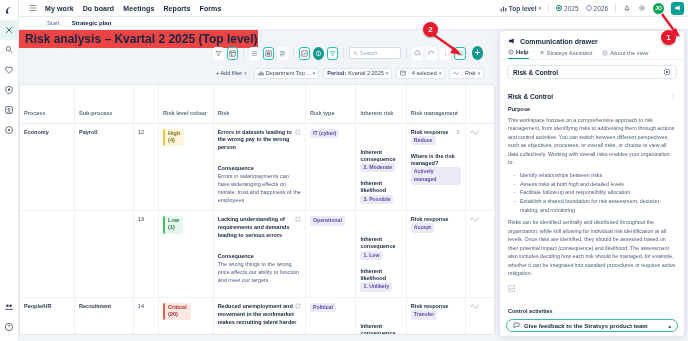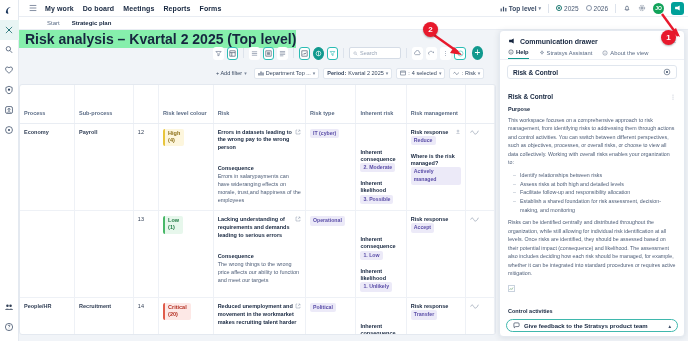--- a/index.html
+++ b/index.html
@@ -56,23 +56,23 @@
     position: absolute; left: 19px; top: 17px; right: 0; height: 13px;
     background: #ffffff; border-bottom: 1px solid #e9edf3;
     display: flex; align-items: center; gap: 12px; padding-left: 28px;
   }
   .subnav span { font-size: 6px; color: #5a6b85; }
   .subnav span.active { color: #16263f; font-weight: 600; }
 
   
   .page-title {
     position: absolute; left: 19px; top: 30px; height: 18px;
-    font-size: 14px; font-weight: 700; color: #16263f;
+    font-size: 12px; font-weight: 700; color: #16263f;
     display: flex; align-items: center; padding-left: 6px;
-    background: #86efac;
+    background: #ef4444;
   }
 
   
   .toolbar {
     position: absolute; left: 213px; top: 44px; width: 270px; height: 18px;
     display: flex; align-items: center; gap: 3px;
   }
   .tb-btn {
     width: 13px; height: 13px; border-radius: 3px;
     border: 1px solid transparent; background: #fff;

